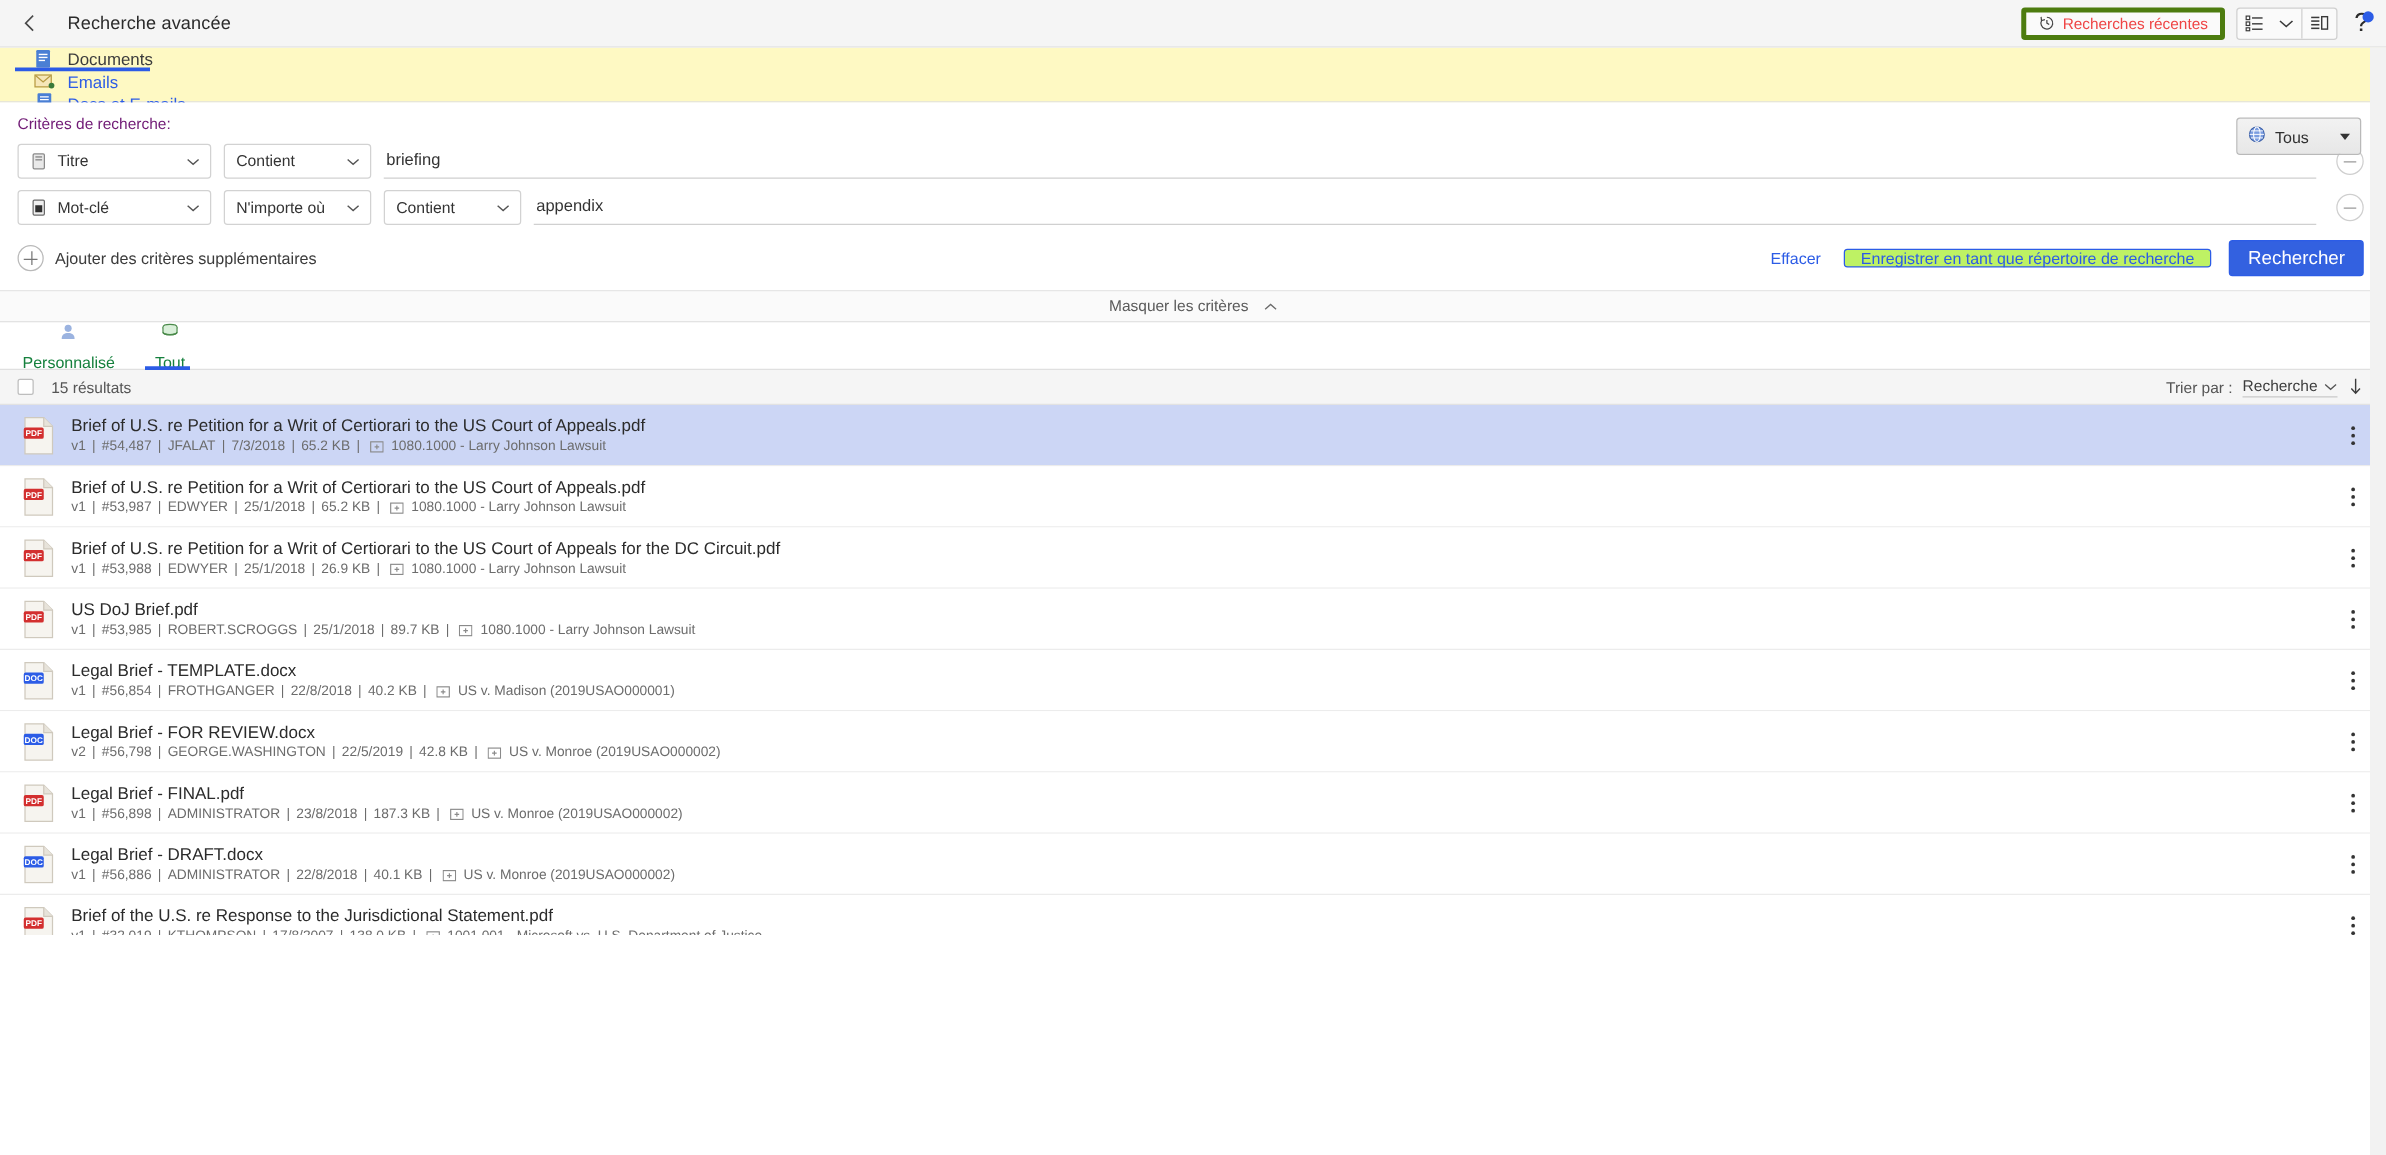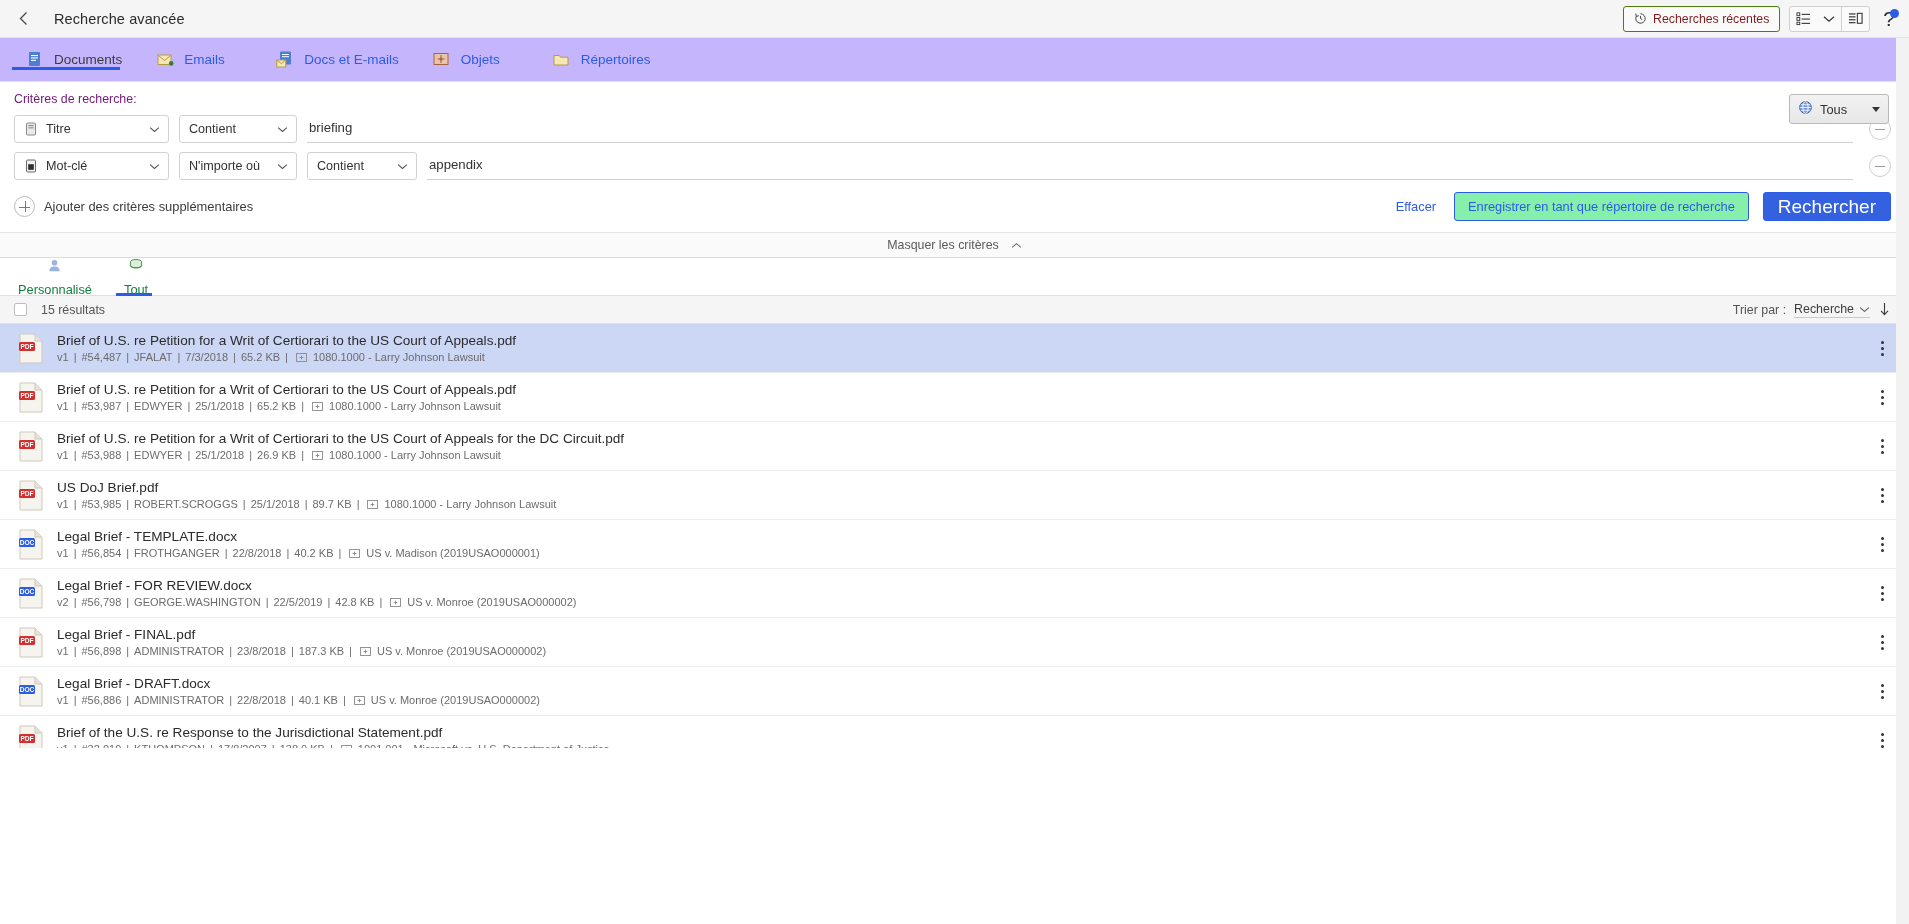--- a/index.html
+++ b/index.html
@@ -37,25 +37,25 @@
   .topbar-right {
     margin-left: auto;
     display: flex;
     align-items: center;
     gap: 9px;
   }
   .btn-recent {
     display: flex; align-items: center; gap: 6px;
     height: 26px;
     padding: 0 10px;
-    border: 1px solid #4d7c0f;
+    border: 4px solid #4d7c0f;
     border-radius: 3px;
     background: #fafafa;
     font-size: 12.3px;
-    color: #7f1d1d;
+    color: #ef4444;
     cursor: pointer;
     white-space: nowrap;
   }
   .icon-group {
     display: flex; align-items: center;
     height: 26px;
     border: 1px solid #cfcfcf;
     border-radius: 3px;
     background: #fafafa;
     overflow: hidden;
@@ -73,24 +73,25 @@
   .help-dot {
     position: absolute; right: -4px; top: 1px;
     width: 9px; height: 9px; border-radius: 50%;
     background: #2c5ce6;
   }
 
   
   .maintabs {
     height: 44px;
     display: flex;
-    align-items: center;
+    align-items: flex-start;
     border-bottom: 1px solid #e0e0e0;
-    background: #c4b5fd;
+    background: #fef9c3;
     padding-left: 12px;
+    flex-direction: column;
   }
   .mtab {
     display: flex; align-items: center; gap: 10px;
     padding: 0 20px 0 14px;
     font-size: 13.5px;
     color: #2c5ce6;
     cursor: pointer;
     position: relative;
     min-width: 120px;
   }
@@ -206,38 +207,38 @@
     content:""; position:absolute; background:#777;
   }
   .plus-btn::before { left:4px; right:4px; top:9.5px; height:1px; }
   .plus-btn::after { top:4px; bottom:4px; left:9.5px; width:1px; }
 
   .actions { margin-left: auto; display:flex; align-items:center; gap: 14px;}
   .link-btn {
     font-size: 12.8px; color: #2c5ce6; cursor: pointer; padding: 0 4px;
   }
   .outline-btn {
-    height: 29px;
+    height: 15px;
     border: 1px solid #2c5ce6;
     border-radius: 3px;
     color: #2c5ce6;
-    background: #86efac;
+    background: #bef264;
     font-size: 12.8px;
     padding: 0 13px;
     display: flex; align-items: center;
     cursor: pointer;
     font-family: "Liberation Sans", sans-serif;
   }
   .primary-btn {
     height: 29px;
     border: 1px solid #2c5ce6;
     border-radius: 3px;
     color: #fff;
     background: #3361e0;
-    font-size: 19px;
+    font-size: 15px;
     padding: 0 14px;
     display: flex; align-items: center;
     cursor: pointer;
     font-family: "Liberation Sans", sans-serif;
   }
 
   .hide-crit-bar {
     height: 26px;
     background: #fafafa;
     border-top: 1px solid #e6e6e6;

